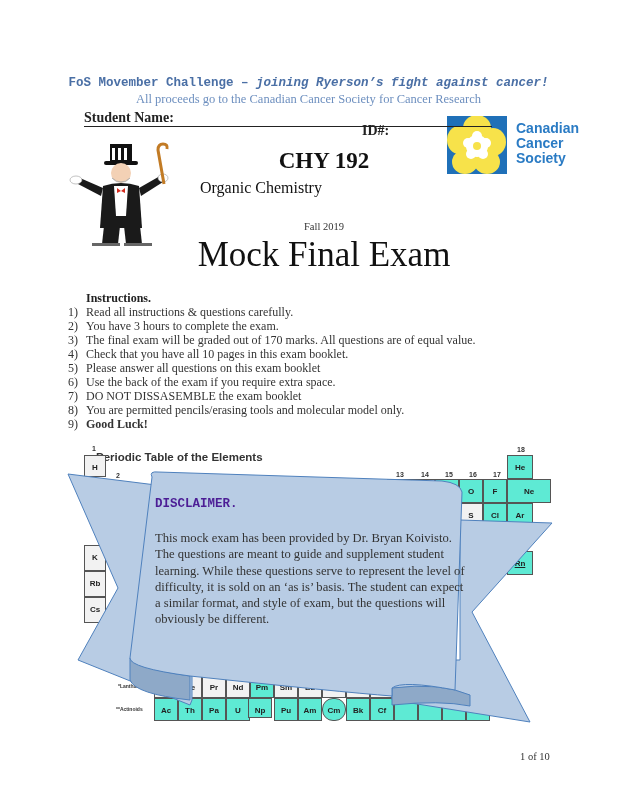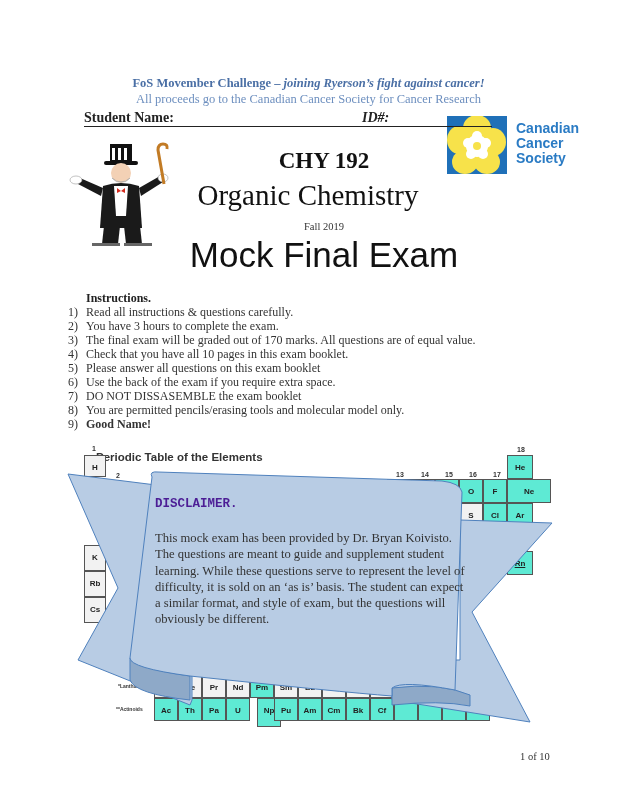--- a/index.html
+++ b/index.html
@@ -1,32 +1,32 @@
 <!DOCTYPE html>
 <html><head>
 <meta charset="utf-8">
 <style>
   html, body { margin:0; padding:0; background:#fff; }
   body { width:617px; height:799px; position:relative; overflow:hidden; font-family:"DejaVu Serif", "Liberation Serif", serif; color:#222; }
   .abs { position:absolute; }
-  .banner1 { left:0; width:617px; top:76px; text-align:center; font-family:Liberation Serif, serif; font-weight:bold; font-size:12.5px; color:#4a6fa5; }
+  .banner1 { left:0; width:617px; top:76px; text-align:center; font-family:Liberation Mono, monospace; font-weight:bold; font-size:12.5px; color:#4a6fa5; }
   .banner1 i { font-style:italic; }
   .banner2 { left:0; width:617px; top:92px; text-align:center; font-family:"Liberation Serif", serif; font-size:12.5px; color:#6d8fbf; }
   .student-row { left:84px; top:110px; width:360px; height:16px; border-bottom:1.5px solid #222; font-family:"Liberation Serif", serif; font-weight:bold; font-size:14px; color:#222; }
   .student-row .sn { position:absolute; left:0; top:0; }
-  .student-row .id { position:absolute; left:278px; top:0;font-style:italic; }
+  .student-row .id { position:absolute; left:278px; top:13px; }
   .student-row .ln { position:absolute; left:100px; width:170px; bottom:-1px; }
   .ccs-line { left:444px; top:126px; width:48px; border-bottom:1.5px solid #222; z-index:3;}
   .logo-box { left:447px; top:116px; width:60px; height:58px; background:#1f70b8; }
   .logo-text { left:516px; top:121px; font-family:"Liberation Sans", sans-serif; font-weight:bold; font-size:14px; line-height:15px; color:#2a7bc4; }
   .mascot { left:68px; top:140px; width:110px; height:110px; }
   .title { left:220px; top:148px; width:208px; text-align:center; font-family:"Liberation Serif", serif; font-weight:bold; font-size:23px; color:#111; }
-  .subtitle { left:184px; top:179px; width:248px; text-align:center; font-family:"Liberation Serif", serif; font-size:29px; color:#111; }
+  .subtitle { left:200px; top:179px; width:248px; font-family:"Liberation Serif", serif; font-size:16px; color:#111; }
   .term { left:250px; top:221px; width:148px; text-align:center; font-family:"Liberation Serif", serif; font-size:10.5px; color:#333; }
-  .exam-title { left:150px; top:235px; width:348px; text-align:center; font-family:Liberation Sans, sans-serif; font-size:35px; color:#111; }
+  .exam-title { left:150px; top:235px; width:348px; text-align:center; font-family:Liberation Serif, serif; font-size:35px; color:#111; }
   .instr-head { left:86px; top:291px; font-family:"Liberation Serif", serif; font-weight:bold; font-size:12px; color:#222; }
   .instr { left:68px; top:305px; margin:0; padding:0; list-style:none; font-family:"Liberation Serif", serif; font-size:12px; line-height:14px; color:#333; }
   .instr li { white-space:nowrap; }
   .instr .num { display:inline-block; width:18px; }
   .instr .bold { font-weight:bold; }
   .pt-title { left:96px; top:451px; font-family:"Liberation Sans", sans-serif; font-weight:bold; font-size:11.5px; color:#333; }
   .cell { position:absolute; border:1px solid #555; background:#f2f2f2; font-family:"Liberation Sans", sans-serif; color:#222; box-sizing:border-box; text-align:center; }
   .cell .sym { font-weight:bold; font-size:8px; display:block; margin-top:7px; }
   .cell.dark { background:#5eead4; }
   .grp { position:absolute; font-family:"Liberation Sans", sans-serif; font-size:7px; font-weight:bold; color:#333; }
@@ -114,21 +114,21 @@
 <div class="abs instr-head">Instructions.</div>
 <ul class="abs instr">
   <li><span class="num">1)</span><span>Read all instructions &amp; questions carefully.</span></li>
   <li><span class="num">2)</span><span>You have 3 hours to complete the exam.</span></li>
   <li><span class="num">3)</span><span>The final exam will be graded out of 170 marks. All questions are of equal value.</span></li>
   <li><span class="num">4)</span><span>Check that you have all 10 pages in this exam booklet.</span></li>
   <li><span class="num">5)</span><span>Please answer all questions on this exam booklet</span></li>
   <li><span class="num">6)</span><span>Use the back of the exam if you require extra space.</span></li>
   <li><span class="num">7)</span><span>DO NOT DISSASEMBLE the exam booklet</span></li>
   <li><span class="num">8)</span><span>You are permitted pencils/erasing tools and molecular model only.</span></li>
-  <li><span class="num">9)</span><span class="bold">Good Name!</span></li>
+  <li><span class="num">9)</span><span class="bold">Good Luck!</span></li>
 </ul>
 
 <div class="abs pt-title">Periodic Table of the Elements</div>
 <div>
   <span class="grp" style="left:92px;top:445px;">1</span>
   <div class="cell" style="left:84px;top:455px;width:22px;height:22px;">
       <span class="sym">H</span>
     </div>
   <span class="grp" style="left:116px;top:472px;">2</span>
   <div class="cell" style="left:84px;top:545px;width:22px;height:26px;">
@@ -216,30 +216,30 @@
     </div>
   <div class="cell dark" style="left:178px;top:698px;width:24px;height:23px;">
       <span class="sym">Th</span>
     </div>
   <div class="cell dark" style="left:202px;top:698px;width:24px;height:23px;">
       <span class="sym">Pa</span>
     </div>
   <div class="cell dark" style="left:226px;top:698px;width:24px;height:23px;">
       <span class="sym">U</span>
     </div>
-  <div class="cell dark" style="left:257px;top:698px;width:24px;height:29px;">
+  <div class="cell dark" style="left:248px;top:698px;width:24px;height:20px;">
       <span class="sym">Np</span>
     </div>
   <div class="cell dark" style="left:274px;top:698px;width:24px;height:23px;">
       <span class="sym">Pu</span>
     </div>
   <div class="cell dark" style="left:298px;top:698px;width:24px;height:23px;">
       <span class="sym">Am</span>
     </div>
-  <div class="cell dark" style="left:322px;top:698px;width:24px;height:23px;">
+  <div class="cell dark" style="left:322px;top:698px;width:24px;height:23px;border-radius:11px;">
       <span class="sym">Cm</span>
     </div>
   <div class="cell dark" style="left:346px;top:698px;width:24px;height:23px;">
       <span class="sym">Bk</span>
     </div>
   <div class="cell dark" style="left:370px;top:698px;width:24px;height:23px;">
       <span class="sym">Cf</span>
     </div>
   <div class="cell dark" style="left:394px;top:698px;width:24px;height:23px;"></div>
   <div class="cell dark" style="left:418px;top:698px;width:24px;height:23px;"></div>

